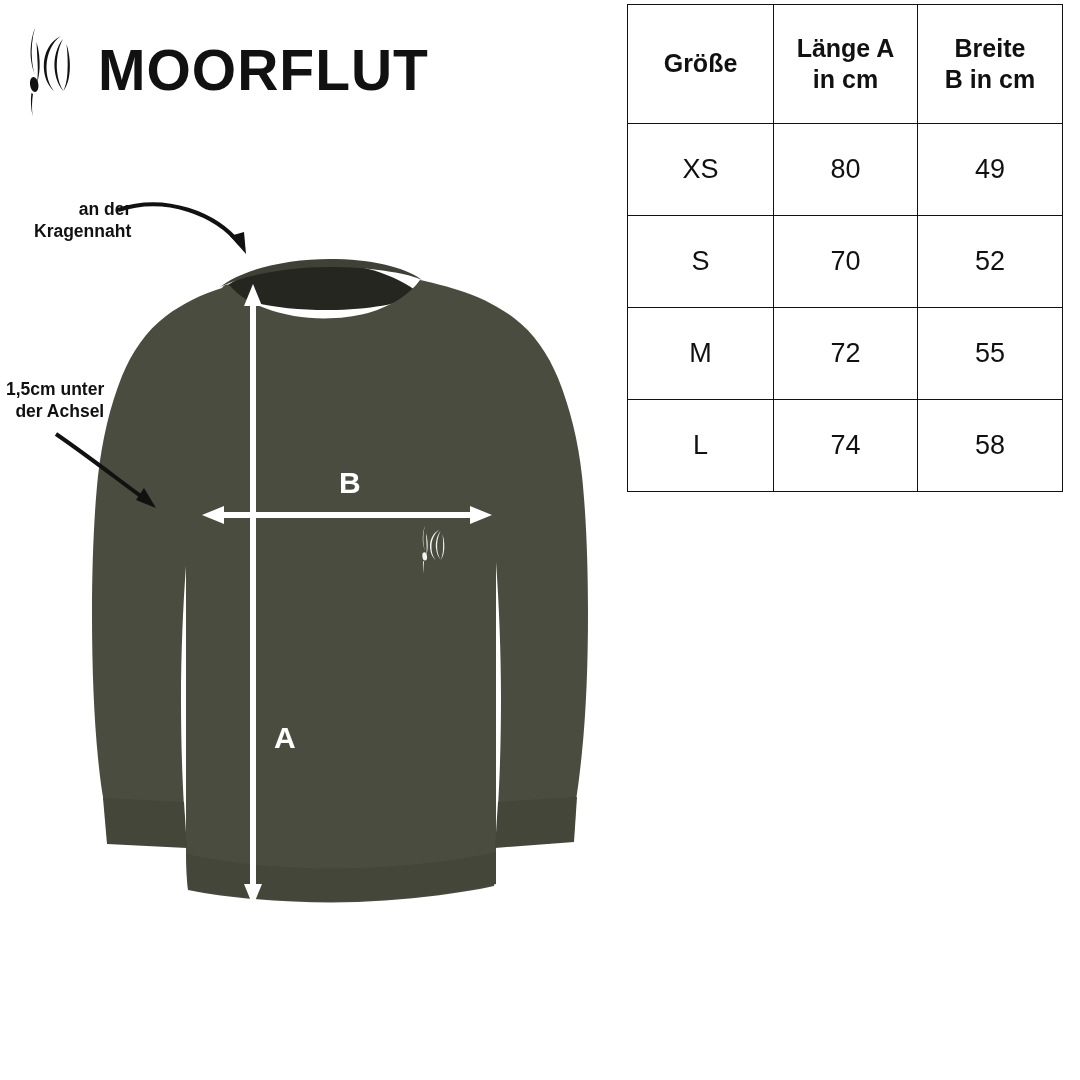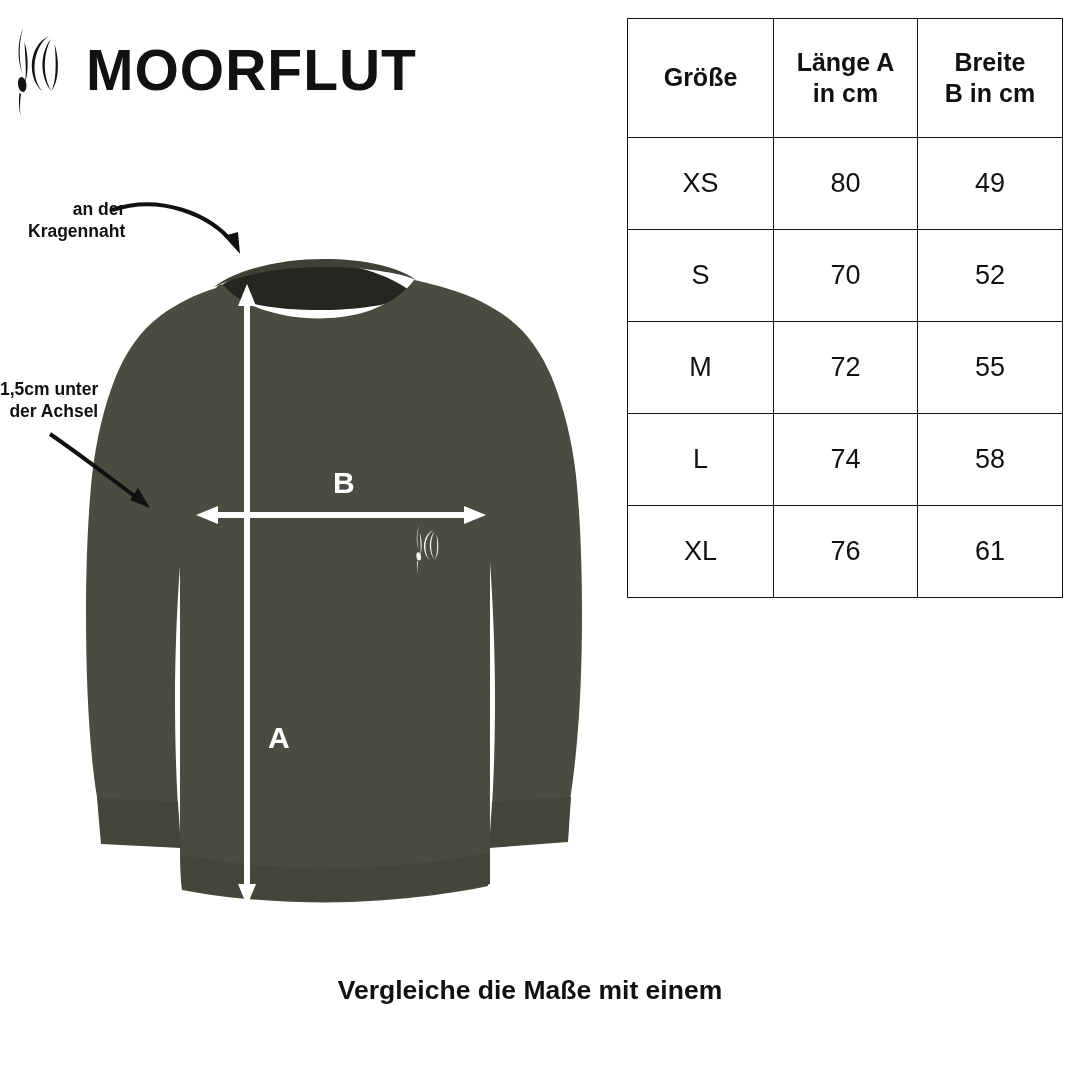--- a/index.html
+++ b/index.html
@@ -12,21 +12,21 @@
     background: #ffffff;
     font-family: "Liberation Sans", sans-serif;
     color: #1a1a1a;
     overflow: hidden;
     position: relative;
   }
 
   
   .brand {
     position: absolute;
-    left: 10px;
+    left: 22px;
     top: 22px;
     display: flex;
     align-items: center;
     gap: 14px;
   }
   .brand-mark {
     width: 62px;
     height: 96px;
     flex: none;
   }
@@ -35,21 +35,21 @@
     font-weight: bold;
     letter-spacing: 1px;
     line-height: 1;
     color: #111111;
     white-space: nowrap;
   }
 
   
   .garment-area {
     position: absolute;
-    left: 0;
+    left: 6px;
     top: 170px;
     width: 620px;
     height: 790px;
   }
   .garment-svg {
     position: absolute;
     left: 0;
     top: 0;
   }
 
@@ -72,21 +72,21 @@
     color: #ffffff;
     line-height: 1;
   }
   .dim-label-b { left: 333px; top: 298px; }
   .dim-label-a { left: 268px; top: 553px; }
 
   
   .size-table-wrap {
     position: absolute;
     left: 627px;
-    top: 18px;
+    top: 4px;
     width: 435px;
   }
   table.size-table {
     border-collapse: collapse;
     width: 435px;
     table-layout: fixed;
   }
   table.size-table th,
   table.size-table td {
     border: 1.6px solid #111111;
@@ -272,24 +272,18 @@
       <tr>
         <td>M</td>
         <td>72</td>
         <td>55</td>
       </tr>
       <tr>
         <td>L</td>
         <td>74</td>
         <td>58</td>
       </tr>
-      <tr>
-        <td>XL</td>
-        <td>76</td>
-        <td>61</td>
-      </tr>
     </tbody>
   </table>
 </div>
 
 <div class="footer-note">
-  <span>Vergleiche die Maße mit einem</span>
 </div>
 
 </body></html>

